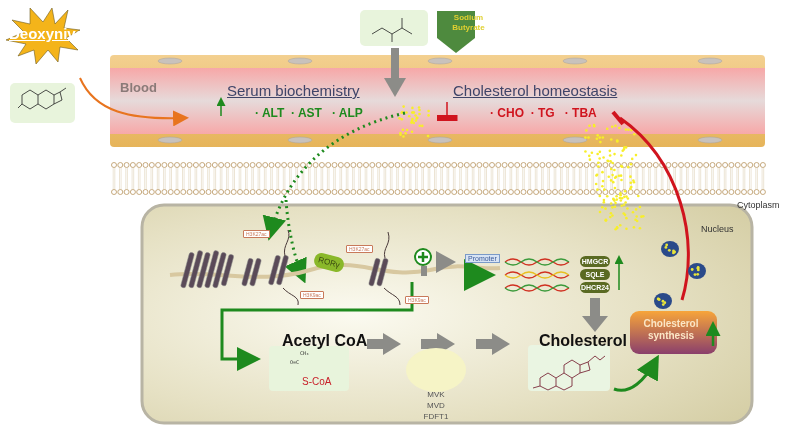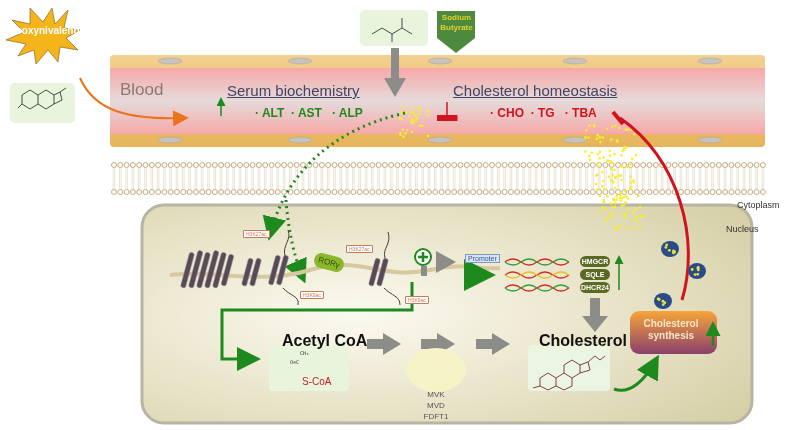--- a/index.html
+++ b/index.html
@@ -1,20 +1,20 @@
 <!DOCTYPE html>
 <html><head>
 <meta charset="utf-8">
 <style>
   html,body{margin:0;padding:0;background:#fff;}
   body{width:800px;height:430px;position:relative;overflow:hidden;font-family:"Liberation Sans",sans-serif;}
   svg{position:absolute;left:0;top:0;}
   .abs{position:absolute;}
   .t{font-family:"Liberation Sans",sans-serif;}
-  .blood-label{left:120px;top:80px;font-size:17px;font-weight:normal;color:#8a7a78;}
+  .blood-label{left:120px;top:80px;font-size:13px;font-weight:bold;color:#8a7a78;}
   .section-title{font-size:15px;font-weight:normal;color:#3f4468;text-decoration:underline;}
   .marker{font-size:12px;font-weight:bold;margin-left:24px;}
   .green{color:#1e8a1e;}
   .red{color:#d0141e;}
   .tag{font-size:5px;border:1px solid #c8795a;background:#fff;color:#c8795a;padding:0 2px;border-radius:1px;}
   .pill{font-size:7px;font-weight:bold;color:#fff;background:#5a6a22;border-radius:8px;padding:2px 0;width:30px;text-align:center;}
   .box-label{font-size:16px;font-weight:bold;color:#111;}
   .enz{font-size:8px;color:#555;text-align:center;line-height:11px;}
   .small{font-size:9px;color:#333;margin-top:6px;}
 </style>
@@ -796,40 +796,40 @@
         <circle cx="664.8159293552812" cy="302.6577160493827" r="1.4" fill="#e8e43a"></circle>
         <circle cx="658.1344307270233" cy="298.96272290809327" r="1.4" fill="#e8e43a"></circle>
         <circle cx="659.2204218106996" cy="299.60517832647463" r="1.4" fill="#e8e43a"></circle>
         <circle cx="658.5677297668038" cy="299.0542181069959" r="1.4" fill="#e8e43a"></circle>
         <circle cx="662.9664780521261" cy="301.2604595336077" r="1.4" fill="#e8e43a"></circle>
         <circle cx="663.2808641975308" cy="304.544890260631" r="1.4" fill="#e8e43a"></circle>
       </g>
     </g>
 </svg>
 
-<div class="abs t" style="left:9px;top:25px;font-size:10px;color:#fff;font-weight:bold;">Deoxynivalenol</div>
-<div class="abs t" style="left:438px;top:13px;width:37px;font-size:8px;font-weight:bold;color:#e0d030;text-align:center;line-height:10px;">Sodium Butyrate</div>
+<div class="abs t" style="left:9px;top:25px;font-size:15px;color:#fff;font-weight:bold;text-decoration:underline;">Deoxynivalenol</div>
+<div class="abs t" style="left:438px;top:13px;width:37px;font-size:8px;font-weight:bold;color:#e0d030;text-align:center;line-height:10px;padding-left:12px;">Sodium Butyrate</div>
 
 <div class="abs t blood-label">Blood</div>
 <div class="abs t section-title" style="left:227px;top:82px;">Serum biochemistry</div>
 <div class="abs t section-title" style="left:453px;top:82px;">Cholesterol homeostasis</div>
 
 <div class="abs t marker green" style="left:231px;top:106px;">
   <span>· </span><span>ALT</span>
   <span>&nbsp;· </span><span>AST</span>
   <span>&nbsp;&nbsp;· </span><span>ALP</span>
 </div>
 <div class="abs t marker red" style="left:466px;top:106px;">
   <span>· </span><span>CHO</span>
   <span>&nbsp;· </span><span>TG</span>
   <span>&nbsp;&nbsp;· </span><span>TBA</span>
 </div>
 
 <div class="abs t small" style="left:737px;top:194px;">Cytoplasm</div>
-<div class="abs t small" style="left:726px;top:218px;">Nucleus</div>
+<div class="abs t small" style="left:701px;top:218px;">Nucleus</div>
 
 <div class="abs t tag" style="left:243px;top:230px;">H3K27ac</div>
 <div class="abs t tag" style="left:300px;top:291px;">H3K9ac</div>
 <div class="abs t tag" style="left:346px;top:245px;">H3K27ac</div>
 <div class="abs t tag" style="left:405px;top:296px;">H3K9ac</div>
 
 <div class="abs t" style="left:314px;top:255px;width:30px;height:15px;background:#8ab82a;border-radius:7px;transform:rotate(15deg);font-size:8px;color:#3a4a10;text-align:center;line-height:15px;">RORγ</div>
 
 <div class="abs t" style="left:465px;top:254px;font-size:7px;color:#3a5a9a;background:#d8e4f4;border:1px solid #7a9ac8;padding:0 2px;">Promoter</div>
 

